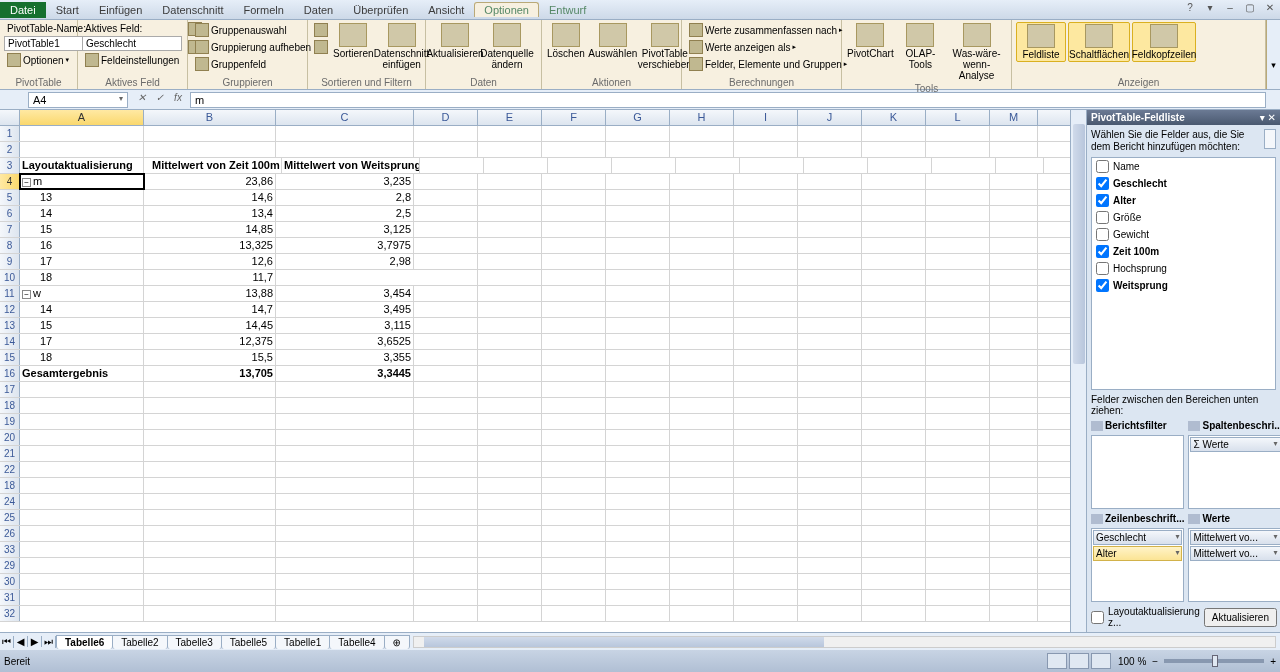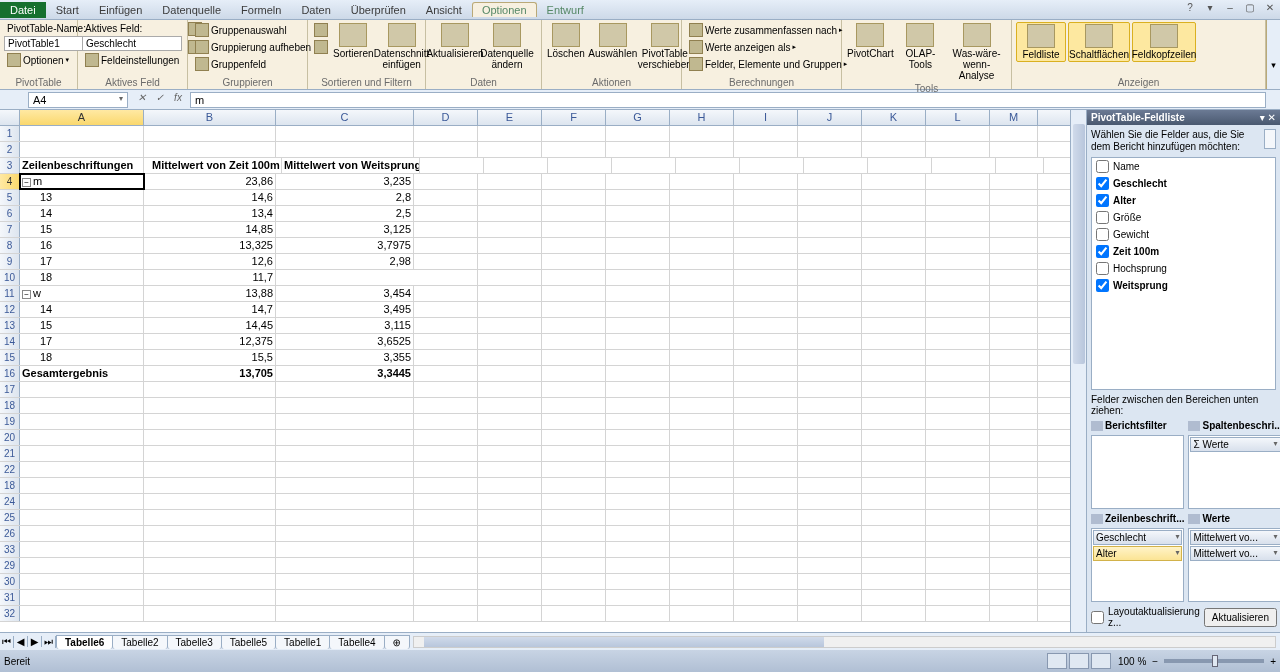--- a/index.html
+++ b/index.html
@@ -89,21 +89,21 @@
 .viewbtn { width: 20px; height: 16px; border: 1px solid #8898b0; background: #e0e8f2; margin: 0 1px; }
 .zoom { margin: 0 6px; }
 .slider { width: 100px; height: 4px; background: #8898b0; position: relative; margin: 0 6px; }
 .slider .h { position: absolute; left: 48px; top: -4px; width: 6px; height: 12px; background: #e0e8f2; border: 1px solid #667; }
 </style>
 </head>
 <body>
 
 <div class="menubar">
   <div class="file">Datei</div>
-  <div id="tabs-host"><span class="tab">Start</span><span class="tab">Einfügen</span><span class="tab">Datenquelle</span><span class="tab">Formeln</span><span class="tab">Daten</span><span class="tab">Überprüfen</span><span class="tab">Ansicht</span><span class="tab active context">Optionen</span><span class="tab context">Entwurf</span></div>
+  <div id="tabs-host"><span class="tab">Start</span><span class="tab">Einfügen</span><span class="tab">Datenschnitt</span><span class="tab">Formeln</span><span class="tab">Daten</span><span class="tab">Überprüfen</span><span class="tab">Ansicht</span><span class="tab active context">Optionen</span><span class="tab context">Entwurf</span></div>
   <div class="spacer"></div>
   <div class="winbtn">?</div>
   <div class="winbtn">▾</div>
   <div class="winbtn">–</div>
   <div class="winbtn">▢</div>
   <div class="winbtn">✕</div>
 </div>
 
 <div class="ribbon">
   <div class="rg" style="width:78px">
@@ -325,21 +325,21 @@
           <div class="cell" style="width: 64px;"></div>
           <div class="cell" style="width: 64px;"></div>
           <div class="cell" style="width: 64px;"></div>
           <div class="cell" style="width: 64px;"></div>
           <div class="cell" style="width: 64px;"></div>
           <div class="cell" style="width: 64px;"></div>
           <div class="cell" style="width: 48px;"></div>
         </div>
         <div class="row">
           <div class="rh">3</div>
-          <div class="cell b" style="width: 124px;">Zeilenbeschriftungen</div>
+          <div class="cell b" style="width: 124px;">Layoutaktualisierung</div>
           <div class="cell b" style="width: 132px; margin-left: 6px;">Mittelwert von Zeit 100m</div>
           <div class="cell b" style="width: 138px;">Mittelwert von Weitsprung</div>
           <div class="cell" style="width: 64px;"></div>
           <div class="cell" style="width: 64px;"></div>
           <div class="cell" style="width: 64px;"></div>
           <div class="cell" style="width: 64px;"></div>
           <div class="cell" style="width: 64px;"></div>
           <div class="cell" style="width: 64px;"></div>
           <div class="cell" style="width: 64px;"></div>
           <div class="cell" style="width: 64px;"></div>

